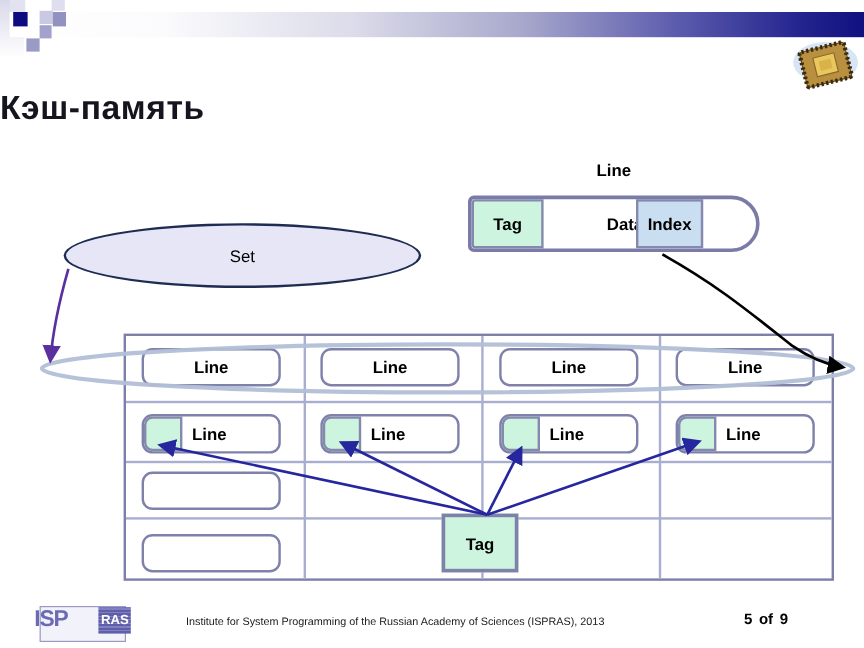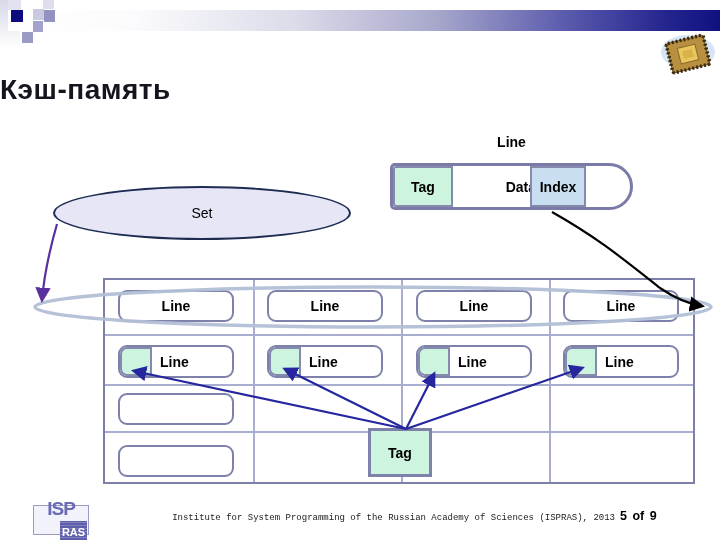--- a/index.html
+++ b/index.html
@@ -63,26 +63,26 @@
   .r1{top:290px;} .r2{top:345px;} .r3{top:393px;} .r4{top:445px;}
   .c1{left:118px;} .c2{left:267px;} .c3{left:416px;} .c4{left:563px;}
 
   #tag-box-bottom{left:368px;top:428px;width:64px;height:49px;background:#cdf4de;
     border:3px solid #7e82aa;display:flex;align-items:center;justify-content:center;
     font-size:14px;font-weight:bold;color:#000;z-index:4;}
 
   #overlay{left:0;top:0;width:720px;height:540px;z-index:6;pointer-events:none;}
 
   
-  #logo{left:33px;top:505px;width:56px;height:30px;background:#f2f2fb;
-    border:1px solid #9a9ac2;display:flex;align-items:center;justify-content:center;gap:1px;flex-direction:column;}
+  #logo{left:33px;top:505px;width:72px;height:30px;background:#f2f2fb;
+    border:1px solid #9a9ac2;display:flex;align-items:flex-start;justify-content:center;gap:1px;}
   #logo .isp{font-size:19px;font-weight:bold;color:#6b6bb4;letter-spacing:-1px;}
   #logo .ras{font-size:11px;font-weight:bold;color:#fff;padding:5px 2px;
     background:repeating-linear-gradient(0deg,#5e5eaa 0 2px,#8080c0 2px 3px);margin-left:25px;}
-  #footer-text{left:155px;top:513px;width:460px;text-align:right;font-size:9px;color:#1a1a1a;font-family:Liberation Mono, monospace;}
+  #footer-text{left:155px;top:513px;width:460px;text-align:left;font-size:9px;color:#1a1a1a;}
   #page-num{left:620px;top:509px;width:70px;font-size:12.5px;font-weight:bold;color:#000;word-spacing:2px;}
 </style>
 </head>
 <body>
 
 <div class="abs strip"></div>
 <div class="abs" id="topbar"></div>
 <div class="sq sq1"></div>
 <div class="sq sq2"></div>
 <div class="sq sq3"></div>

